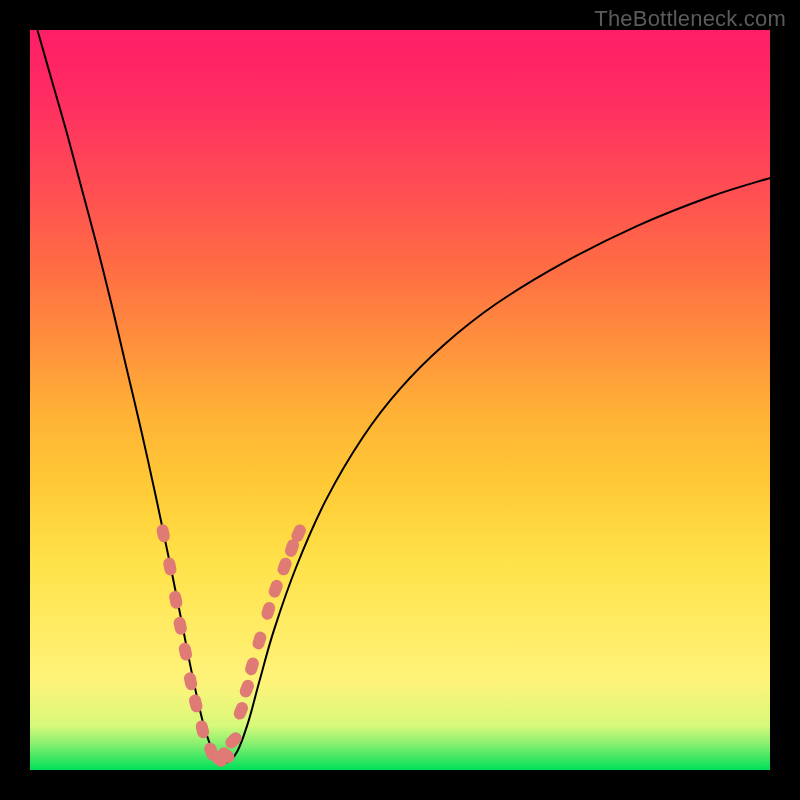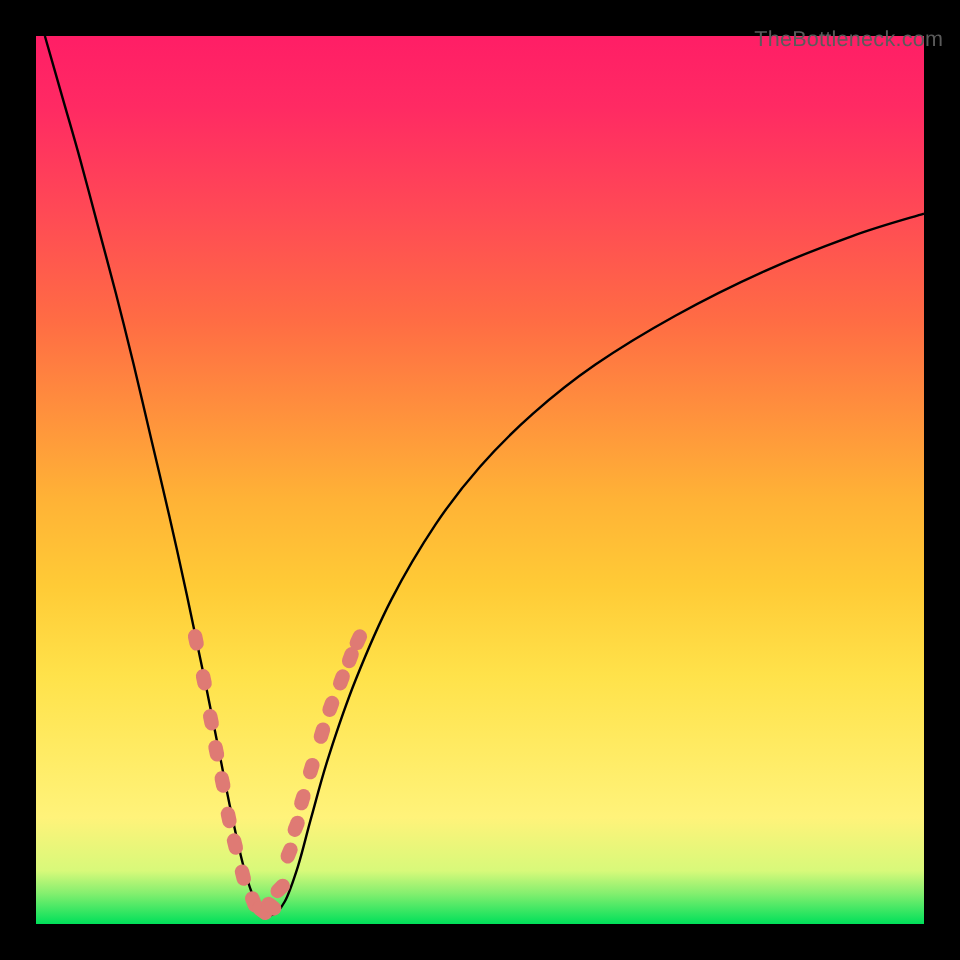--- a/index.html
+++ b/index.html
@@ -37,24 +37,24 @@
       #ffb236 48%,
       #ff8f3d 58%,
       #ff6c44 68%,
       #ff4a55 80%,
       #ff2a63 92%,
       #ff1e66 100%
     );
   }
   .watermark {
     position: absolute;
-    top: 22px;
+    top: 6px;
     right: 14px;
     color: #5b5b5b;
-    font-size: 18px;
+    font-size: 22px;
     letter-spacing: 0.2px;
     user-select: none;
     pointer-events: none;
   }
   svg.overlay {
     position: absolute;
     left: 0;
     top: 0;
     width: 740px;
     height: 740px;

